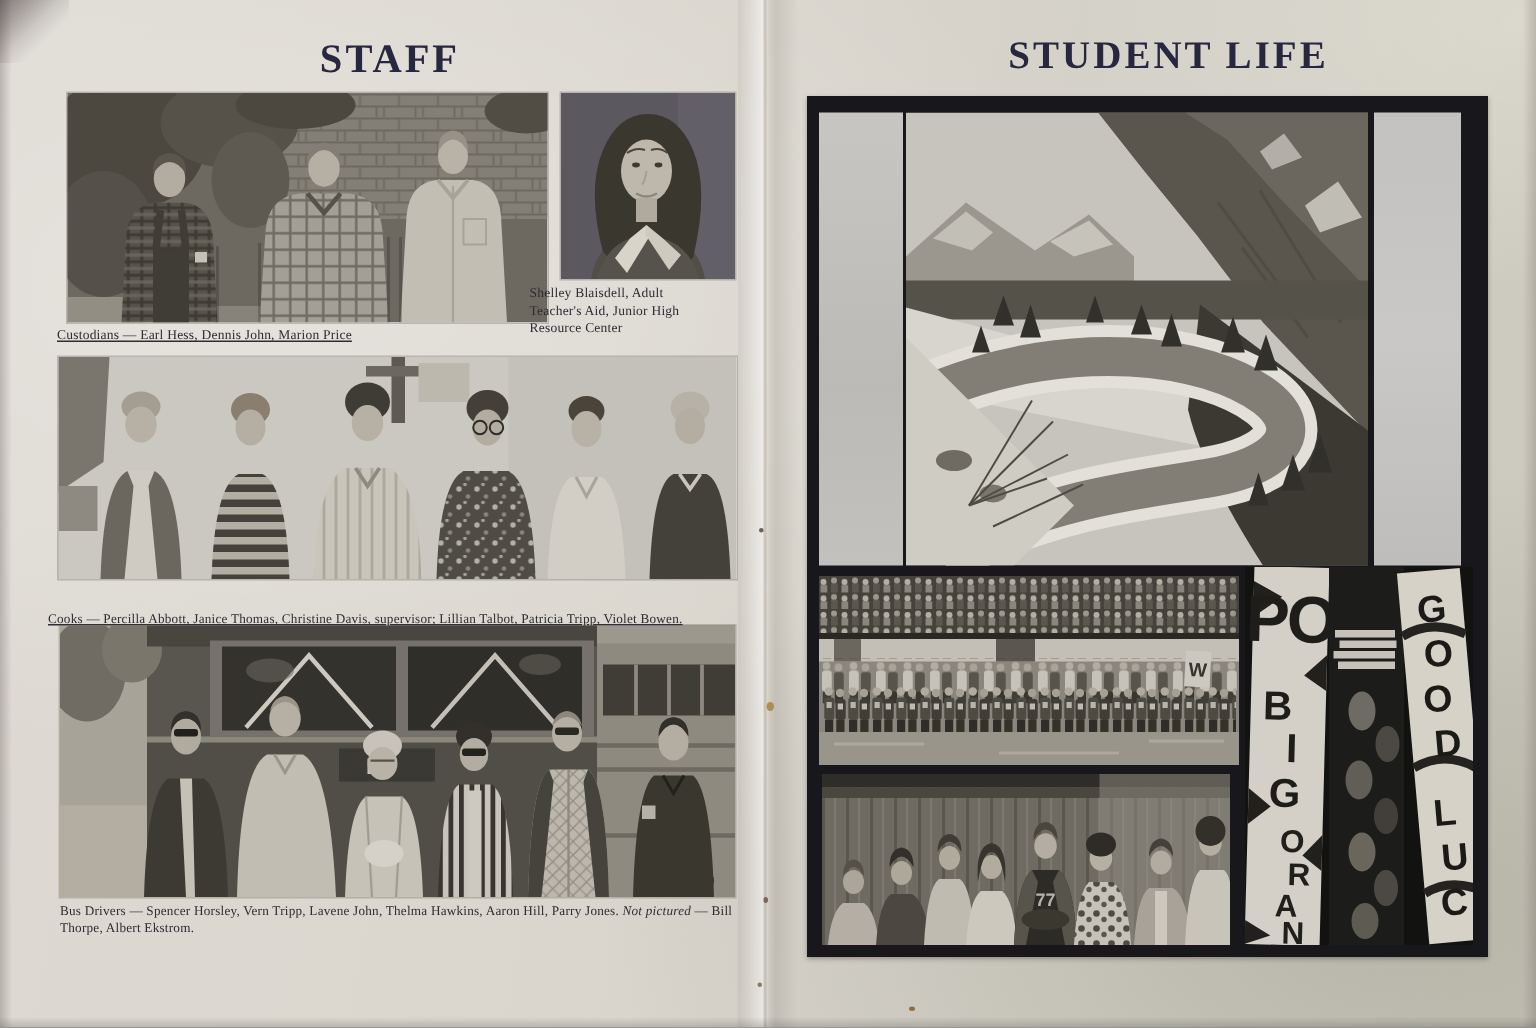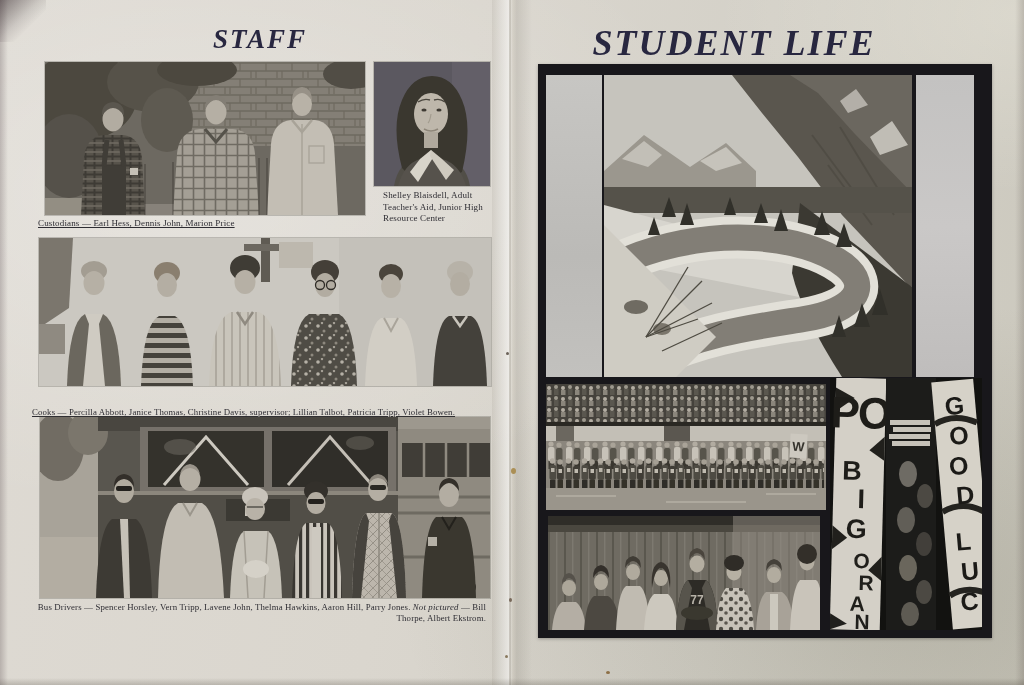--- a/index.html
+++ b/index.html
@@ -18,21 +18,21 @@
     background:linear-gradient(90deg, rgba(70,55,60,0.25), transparent);}
   .edge-bottom{position:absolute;left:0;bottom:0;width:100%;height:7px;
     background:linear-gradient(0deg, rgba(60,55,45,0.22), transparent);}
   .edge-right{position:absolute;right:0;top:0;width:9px;height:100%;
     background:linear-gradient(270deg, rgba(70,60,55,0.20), transparent);}
   .fold{position:absolute;left:492px;top:0;width:40px;height:100%;
     background:linear-gradient(90deg, rgba(110,102,88,0.10), rgba(255,255,255,0.50) 42%, rgba(200,194,180,0.35) 52%, rgba(105,100,88,0.16) 62%, transparent);}
   .fold-line{position:absolute;left:509px;top:0;width:2px;height:100%;background:rgba(120,112,96,0.25);}
   .speck{position:absolute;border-radius:50%;}
   .title{
-    position:absolute;font-style:italic;font-weight:bold;color:#282740;
+    position:absolute;font-weight:bold;color:#282740;
     text-align:center;letter-spacing:2px;
   }
   .caption{
     position:absolute;color:#2e2d33;font-size:9px;letter-spacing:0.15px;line-height:1.3;
   }
   .caption .it{font-style:italic;}
   .nowrap{white-space:nowrap;text-decoration:underline;}
   .photo{position:absolute;display:block;box-shadow:0 0 0 1px rgba(60,58,52,0.25);}
   .frame{position:absolute;left:538px;top:64px;width:454px;height:574px;background:#18171b;
     box-shadow:0 1px 3px rgba(40,38,34,0.35);}
@@ -113,21 +113,21 @@
       <path d="M57,52 Q56,59 54,61" stroke="#a39c8f" stroke-width="1.2" fill="none"></path>
       <path d="M50,67 Q57,71 64,67" stroke="#8e8679" stroke-width="1.5" fill="none"></path>
       <rect x="50" y="70" width="14" height="16" fill="#b0a99d"></rect>
       <path d="M24,124 Q30,102 46,97 L57,88 L68,97 Q86,102 92,124 Z" fill="#56524c"></path>
       <path d="M46,97 L57,88 L60,94 L44,120 L36,110 Z" fill="#d8d4ca"></path>
       <path d="M68,97 L57,88 L56,94 L72,118 L80,108 Z" fill="#cfcabf"></path>
     </svg>
 
     <div class="caption nowrap" style="left:38px;top:218px;width:340px;">Custodians — Earl Hess, Dennis John, Marion Price</div>
 
-    <div class="caption" style="left:383px;top:190px;width:122px;">Shelley Blaisdell, Adult Teacher's Aid, Junior High Resource Center</div>
+    <div class="caption" style="left:353px;top:190px;width:122px;">Shelley Blaisdell, Adult Teacher's Aid, Junior High Resource Center</div>
 
     <svg class="photo" style="left:39px;top:238px;" width="452" height="148" viewBox="0 0 452 148">
       <defs>
         <pattern id="kstrH" width="10" height="10" patternUnits="userSpaceOnUse">
           <rect width="10" height="10" fill="#b3aea4"></rect>
             <rect y="5" width="10" height="5" fill="#45423b"></rect>
         </pattern>
         <pattern id="kstrV" width="8" height="8" patternUnits="userSpaceOnUse">
           <rect width="8" height="8" fill="#c9c5bb"></rect>
             <rect width="2" height="8" fill="#aea99f"></rect>
@@ -245,25 +245,25 @@
       <ellipse cx="338" cy="72" rx="10" ry="12" fill="#b4aea3"></ellipse>
       <path d="M328,67 Q330,58 338,57 Q346,58 348,67 Q343,61 338,61 Q333,61 328,67 Z" fill="#8c867c"></path>
       <rect x="330" y="68" width="16" height="5" rx="2" fill="#2a2823"></rect>
       <path d="M382,181 Q384,110 396,100 L422,100 Q434,110 436,181 Z" fill="#3a372f"></path>
       <path d="M402,100 L409,112 L416,100" fill="none" stroke="#23211c" stroke-width="2"></path>
       <rect x="388" y="120" width="9" height="9" fill="#b6b1a7"></rect>
       <ellipse cx="409" cy="78" rx="10" ry="12" fill="#b3ada2"></ellipse>
       <path d="M399,74 Q399,62 409,61 Q419,62 419,74 Q414,66 409,66 Q404,66 399,74 Z" fill="#332f29"></path>
     </svg>
 
-    <div class="caption" style="left:24px;top:602px;width:462px;font-size:8.8px;text-align:right;"><span>Bus Drivers — Spencer Horsley, Vern Tripp, Lavene John, Thelma Hawkins, Aaron Hill, Parry Jones. </span><span class="it">Not pictured</span><span> — Bill Thorpe, Albert Ekstrom.</span></div>
+    <div class="caption" style="left:40px;top:602px;width:462px;font-size:8.8px;"><span>Bus Drivers — Spencer Horsley, Vern Tripp, Lavene John, Thelma Hawkins, Aaron Hill, Parry Jones. </span><span class="it">Not pictured</span><span> — Bill Thorpe, Albert Ekstrom.</span></div>
   </div>
 
   <div>
-    <div class="title" style="left:529px;top:22px;width:410px;font-size:36px;">STUDENT LIFE</div>
+    <div class="title" style="left:574px;top:22px;width:410px;font-size:26px;">STUDENT LIFE</div>
 
     <div class="frame">
       <div class="panel panel-left"></div>
       <div class="panel panel-right"></div>
 
       <svg class="photo" style="left:66px;top:11px;" width="308" height="302" viewBox="0 0 308 302">
         <rect width="308" height="302" fill="#c6c4bd"></rect>
         <path d="M0,96 L40,60 L86,92 L122,68 L152,96 L152,128 L0,128 Z" fill="#9b978e"></path>
         <path d="M18,84 L40,66 L58,80 L44,92 Z" fill="#c2bfb7"></path>
         <path d="M96,86 L122,72 L138,88 L112,96 Z" fill="#c6c3bb"></path>

